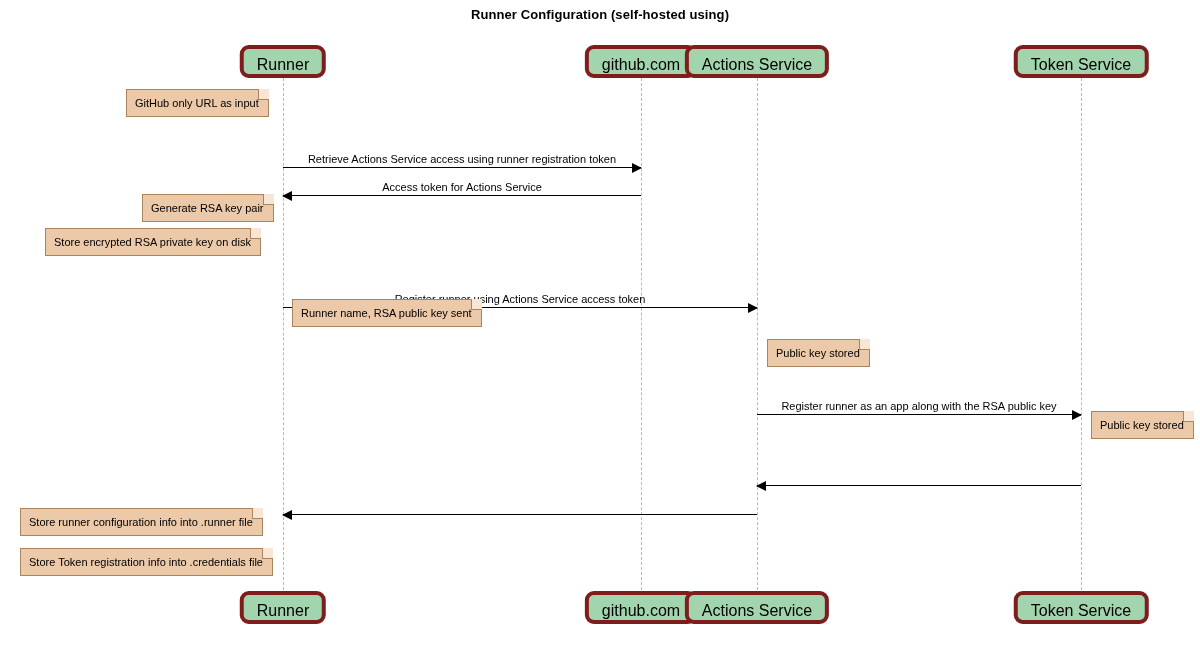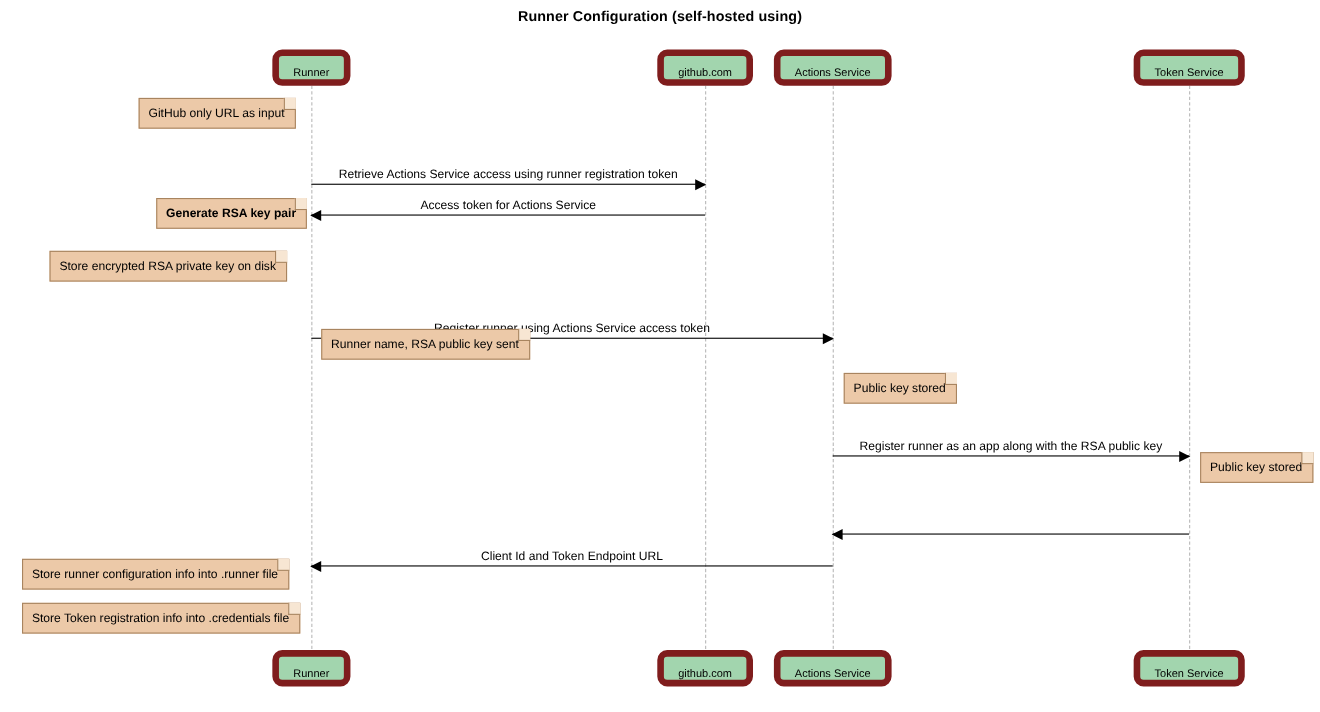--- a/index.html
+++ b/index.html
@@ -29,26 +29,26 @@
   }
   .lifeline {
     position: absolute;
     width: 0;
     border-left: 1px dashed #b8b8b8;
   }
   .participant {
     position: absolute;
     transform: translateX(-50%);
     background: #a2d5ae;
-    border: 6px solid #7f1d1d;
+    border: 4px solid #7f1d1d;
     border-radius: 9px;
     height: 33px;
     line-height: 31px;
     padding: 0 13px;
-    font-size: 10px;
+    font-size: 16px;
     color: #000000;
     text-align: center;
     white-space: nowrap;
   }
   .note {
     position: absolute;
     background: #ecc9a8;
     border: 1px solid #a8845f;
     font-size: 11px;
     color: #000000;
@@ -151,26 +151,25 @@
         <div class="head"></div>
         <div class="label">Register runner as an app along with the RSA public key</div>
       </div>
       <div class="msg to-left" style="left: 757px; width: 324px; top: 464px;">
         <div class="line"></div>
         <div class="head"></div>
       </div>
       <div class="msg to-left" style="left: 283px; width: 474px; top: 493px;">
         <div class="line"></div>
         <div class="head"></div>
-        <div class="label">Client Id and Token Endpoint URL</div>
       </div>
     </div>
   <div id="notes-layer">
       <div class="note" style="left: 126px; top: 89px;"><span class="fold"></span><span>GitHub only URL as input</span></div>
-      <div class="note" style="left: 142px; top: 180px; font-weight: bold;"><span class="fold"></span><span>Generate RSA key pair</span></div>
+      <div class="note" style="left: 142px; top: 194px;"><span class="fold"></span><span>Generate RSA key pair</span></div>
       <div class="note" style="left: 45px; top: 228px;"><span class="fold"></span><span>Store encrypted RSA private key on disk</span></div>
       <div class="note" style="left: 292px; top: 299px;"><span class="fold"></span><span>Runner name, RSA public key sent</span></div>
       <div class="note" style="left: 767px; top: 339px;"><span class="fold"></span><span>Public key stored</span></div>
       <div class="note" style="left: 1091px; top: 411px;"><span class="fold"></span><span>Public key stored</span></div>
       <div class="note" style="left: 20px; top: 508px;"><span class="fold"></span><span>Store runner configuration info into .runner file</span></div>
       <div class="note" style="left: 20px; top: 548px;"><span class="fold"></span><span>Store Token registration info into .credentials file</span></div>
     </div>
 
 </div>
 

